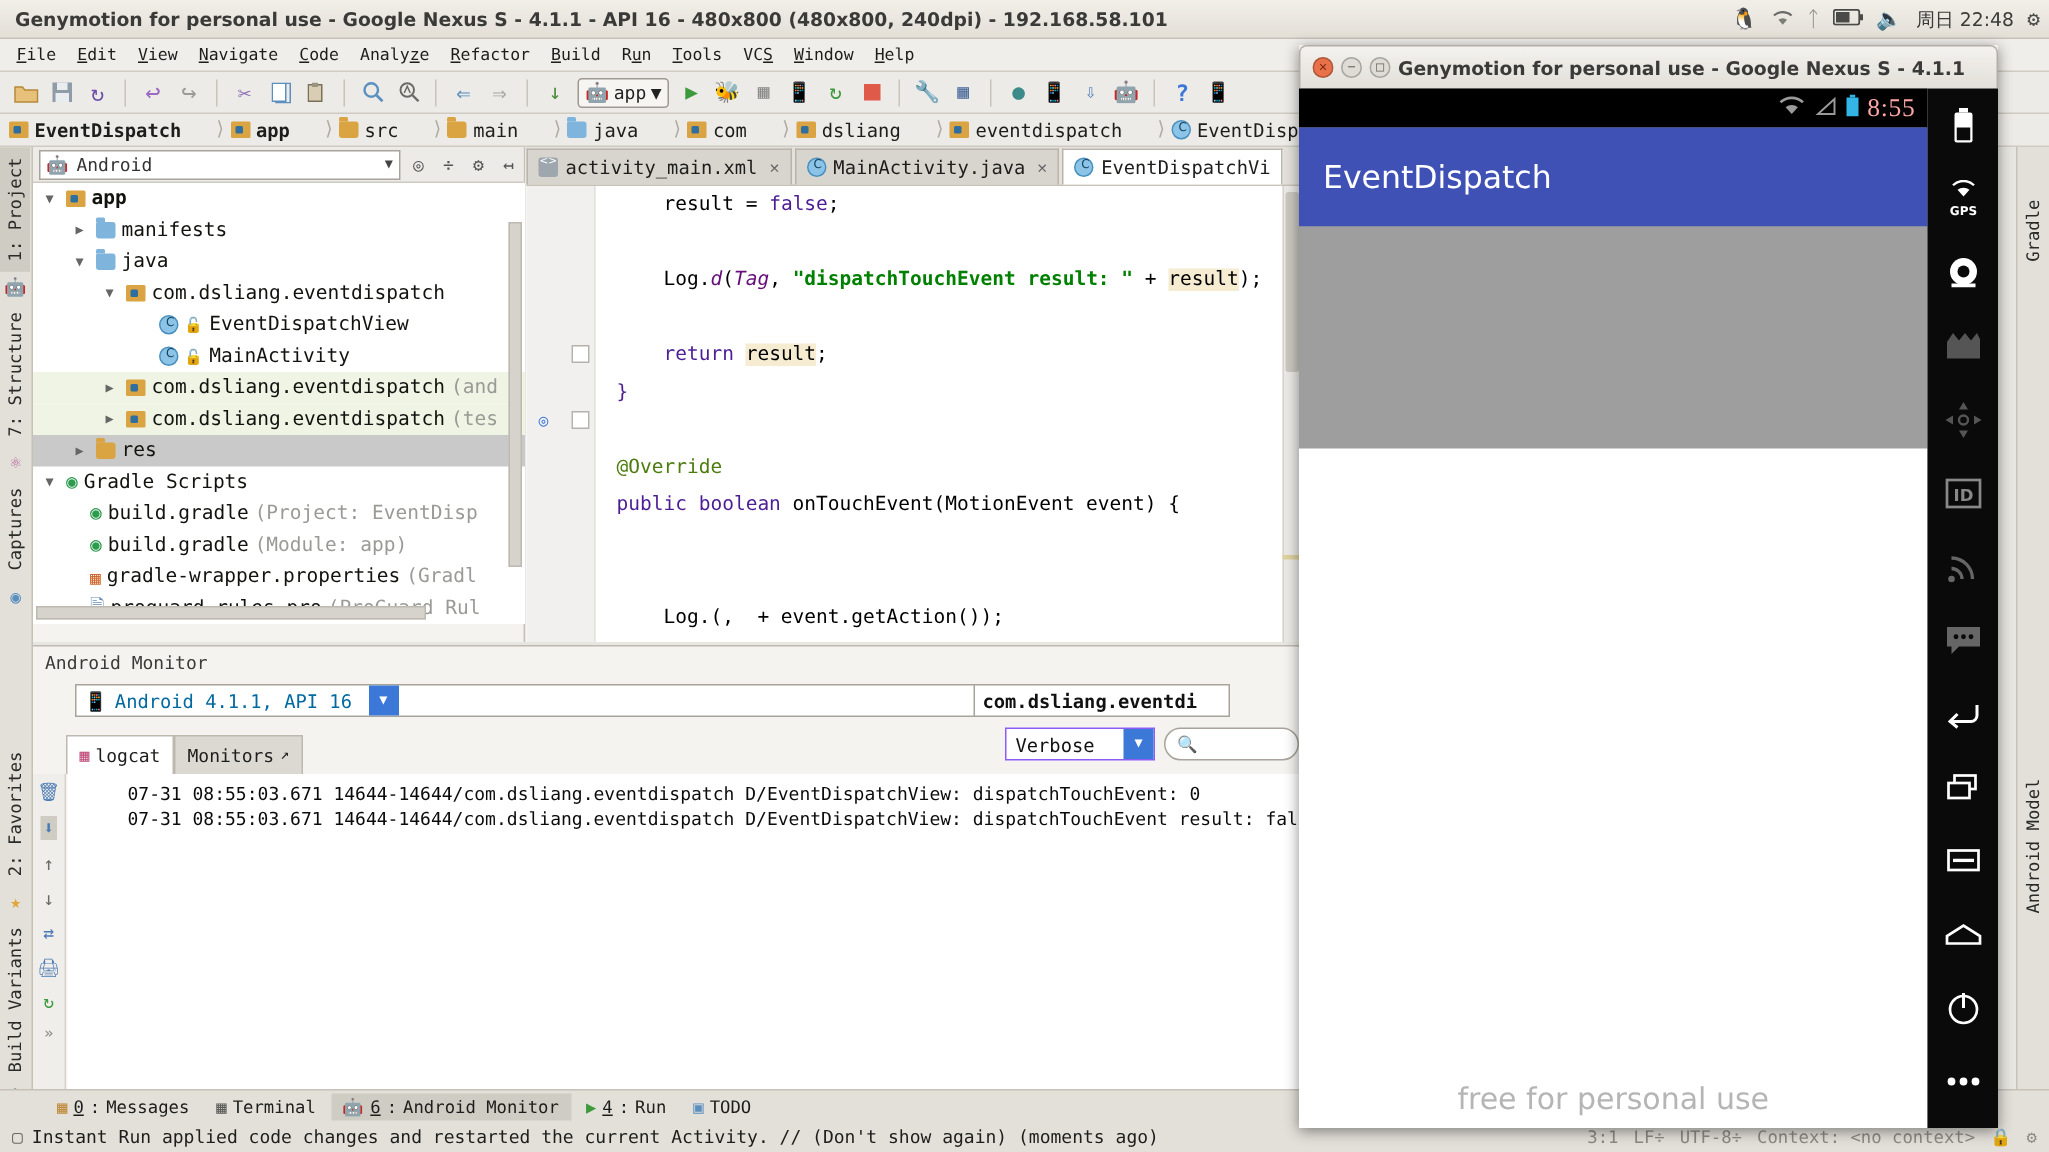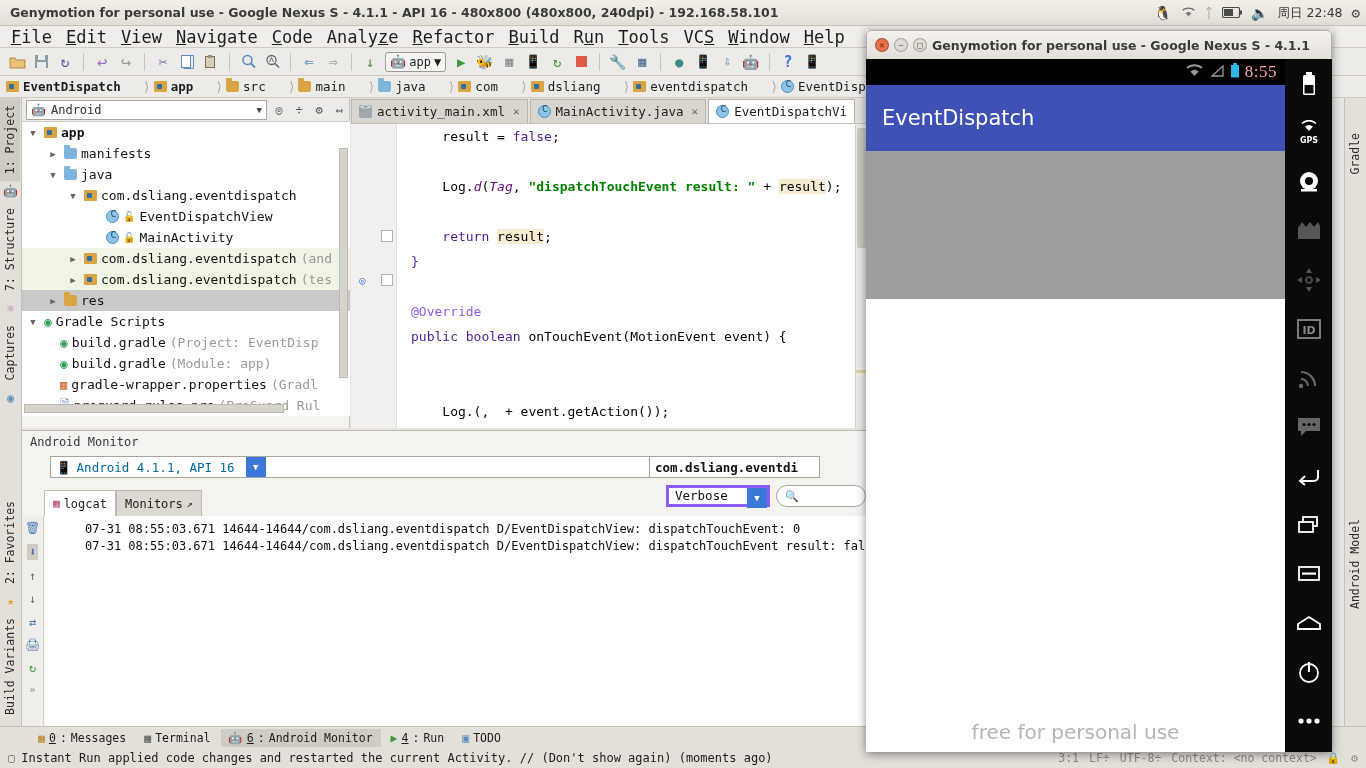--- a/index.html
+++ b/index.html
@@ -25,21 +25,21 @@
   #os-tray .tr { font-size:14px; color:#4a4a48; line-height:1; }
   #os-clock { font-family:"DejaVu Sans",sans-serif; font-size:12.5px; color:#3a3a38; }
 
   
   #menubar {
     position:absolute; left:0; top:26px; width:1366px; height:22px;
     background:#f0eeea; border-bottom:1px solid #cfcbc2;
     display:flex; align-items:center; padding-left:4px;
   }
   #menubar .mi {
-    font-family:"DejaVu Sans Mono", monospace; font-size:17px; color:#1d1d1b;
+    font-family:"DejaVu Sans Mono", monospace; font-size:11px; color:#1d1d1b;
     padding:1px 7px; white-space:nowrap;
   }
   #menubar .mi span.u { text-decoration:underline; }
 
   
   #toolbar {
     position:absolute; left:0; top:48px; width:1366px; height:28px;
     background:#edebe7; border-bottom:1px solid #cfcbc2;
     display:flex; align-items:center; padding-left:6px; gap:2px;
   }
@@ -119,21 +119,21 @@
   .ic.xml { width:13px;height:13px;background:#9ea7ad;border-radius:2px; position:relative;}
   .ic.xml::after{content:"<>";position:absolute;left:0;top:-2px;width:13px;text-align:center;font-size:7px;color:#fff;font-family:"DejaVu Sans",sans-serif;}
   #code { position:absolute; left:0; top:26px; width:515px; height:304px; background:#fff; overflow:hidden; }
   #gutter { position:absolute; left:0; top:0; width:46px; height:304px; background:#f1f0ee; border-right:1px solid #e2e0dc;}
   #foldbar { position:absolute; left:30px; top:0; width:16px; height:304px;}
   .codeline { position:relative; height:25px; line-height:25px; padding-left:60px;
       font-family:"DejaVu Sans Mono",monospace; font-size:13px; white-space:pre; color:#000; }
   .k { color:#4c1d95; font-weight:normal; }
   .s { color:#008000; font-weight:bold; }
   .f { color:#660e7a; font-style:italic; }
-  .an { color:#8b5cf6; }
+  .an { color:#4d7c0f; }
   .hlvar { background:#f5ecd2; }
   #ed-vscroll { position:absolute; right:0; top:26px; width:11px; height:304px; background:#eceae6; border-left:1px solid #d6d3cc;}
   #ed-vthumb { position:absolute; left:1px; top:4px; width:9px; height:120px; background:#cbc8c1; border-radius:2px;}
   .markline { position:absolute; right:0; width:11px; height:3px; }
 
   
   #monitor { position:absolute; left:22px; top:430px; width:844px; height:296px; background:#f4f3f0; border-top:1px solid #bdb9b1;}
   #mon-title { height:21px; display:flex;align-items:center; padding-left:8px;
       font-family:"DejaVu Sans Mono",monospace; font-size:12px; color:#3a3a38;}
   #mon-devbar { height:30px; display:flex; align-items:center; padding-left:28px; gap:0;}
@@ -146,21 +146,21 @@
      font-family:"DejaVu Sans Mono",monospace; font-size:12px; color:#1d1d1b;
      border:1px solid #bdb9b1; border-bottom:none; background:#dcd9d3;}
   .mtab.active { background:#fff; }
   #mon-toolstrip { position:absolute; left:22px; top:516px; width:844px; height:210px; background:#f4f3f0;}
   #logcat-rail { position:absolute; left:0; top:0; width:22px; height:210px; background:#f0eeea; border-right:1px solid #d6d3cc;
      display:flex;flex-direction:column;align-items:center;gap:9px;padding-top:5px;}
   .lri { font-size:12px; color:#4b7bb5; }
   #logcat-out { position:absolute; left:23px; top:0; width:821px; height:210px; background:#fff; padding:5px 0 0 40px;}
   .logline { font-family:"DejaVu Sans Mono",monospace; font-size:12px; color:#0b0b0b; line-height:17px; white-space:pre;}
   #log-filters { position:absolute; right:0; top:485px; display:flex;align-items:center;gap:6px;}
-  .lvlsel { height:22px; display:flex;background:#fff;border:3px solid #8b5cf6;
+  .lvlsel { height:22px; display:flex;align-items:center; background:#fff;border:1px solid #8b5cf6;
      font-family:"DejaVu Sans Mono",monospace;font-size:12.5px;color:#111;padding:0 0 0 6px;}
   .lvlsel .dd { width:20px;height:20px;background:#3b78d8;color:#fff;display:flex;align-items:center;justify-content:center;font-size:9px;margin-left:6px;}
   .searchpill { width:90px;height:22px;border:1px solid #a8a49c;border-radius:11px;background:#fff;display:flex;align-items:center;padding-left:8px;font-size:11px;color:#666;}
 
   
   #bottombar { position:absolute; left:0; top:726px; width:1366px; height:22px; background:#e3e0da; border-top:1px solid #c7c2b8;
      display:flex;align-items:center;padding-left:30px;gap:2px;}
   .btab { display:flex;align-items:center;gap:4px;padding:2px 8px;
      font-family:"DejaVu Sans Mono",monospace;font-size:11.5px;color:#1d1d1b;white-space:nowrap;}
   .btab.sel { background:#cfccc4; }

